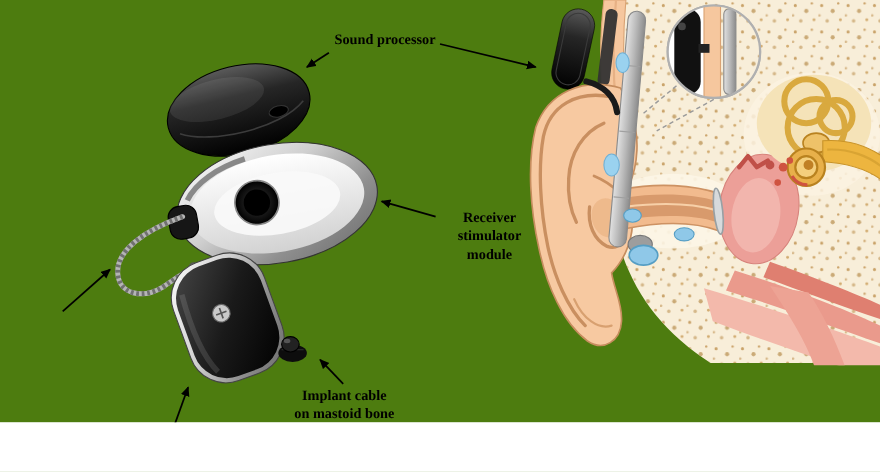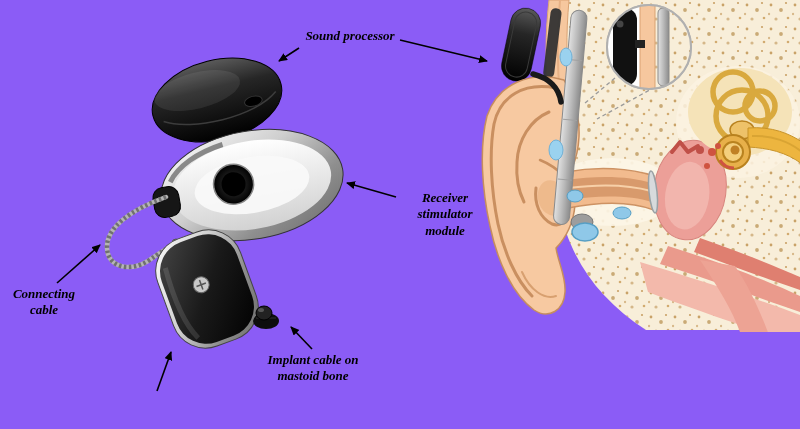--- a/index.html
+++ b/index.html
@@ -1,18 +1,18 @@
 <!DOCTYPE html>
 <html><head>
 <meta charset="utf-8">
 <style>
   html,body{margin:0;padding:0;background:#fff;}
   #figure{
-    position:relative;width:800px;height:429px;background:#8b5cf6;
-    overflow:hidden;font-family:"Liberation Serif",serif;font-style:italic;
+    position:relative;width:800px;height:384px;background:#4d7c0f;
+    overflow:hidden;font-family:"Liberation Serif",serif;
   }
   #artwork{position:absolute;left:0;top:0;}
   .label{
     position:absolute;color:#000;text-align:center;
     font-weight:700;font-size:13px;line-height:1.25;
     font-family:"Liberation Serif",serif;
   }
   .lbl-sound{left:303px;top:28px;width:94px;}
   .lbl-receiver{left:402px;top:190px;width:86px;}
   .lbl-cable{left:0px;top:286px;width:88px;}
@@ -235,16 +235,15 @@
     <line x1="400" y1="40" x2="487" y2="61" marker-end="url(#ah)"></line>
     <line x1="396" y1="197" x2="347" y2="183" marker-end="url(#ah)"></line>
     <line x1="57" y1="283" x2="100" y2="245" marker-end="url(#ah)"></line>
     <line x1="157" y1="391" x2="171" y2="352" marker-end="url(#ah)"></line>
     <line x1="312" y1="349" x2="291" y2="327" marker-end="url(#ah)"></line>
   </g>
 </svg>
 
   <div class="label lbl-sound">Sound processor</div>
   <div class="label lbl-receiver">Receiver stimulator module</div>
-  <div class="label lbl-cable">Connecting cable</div>
   <div class="label lbl-implant">Implant cable on mastoid bone</div>
 
 </div>
 
 </body></html>

